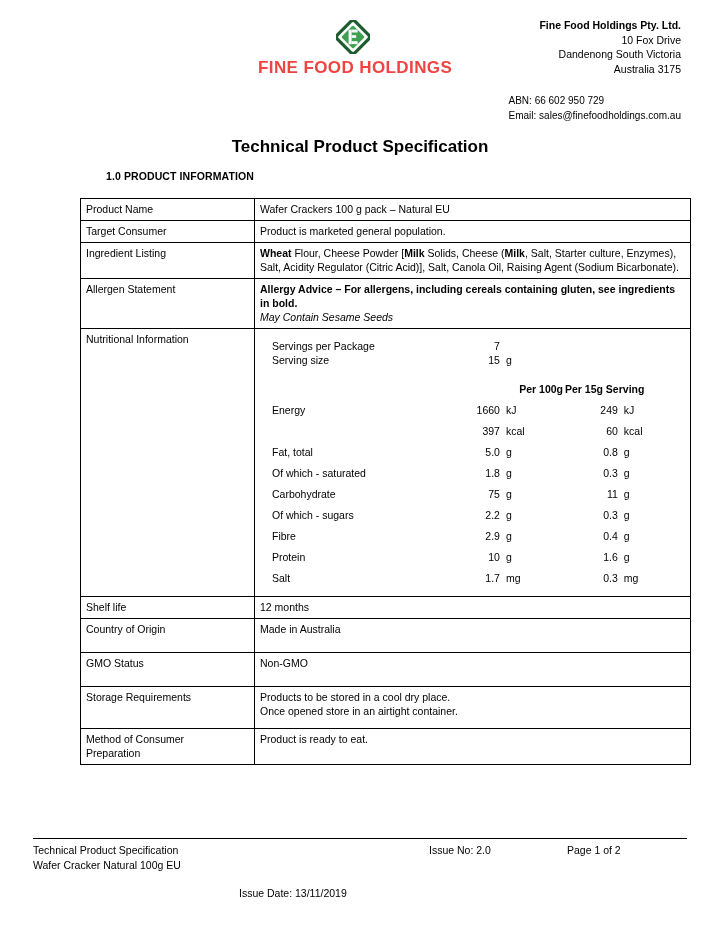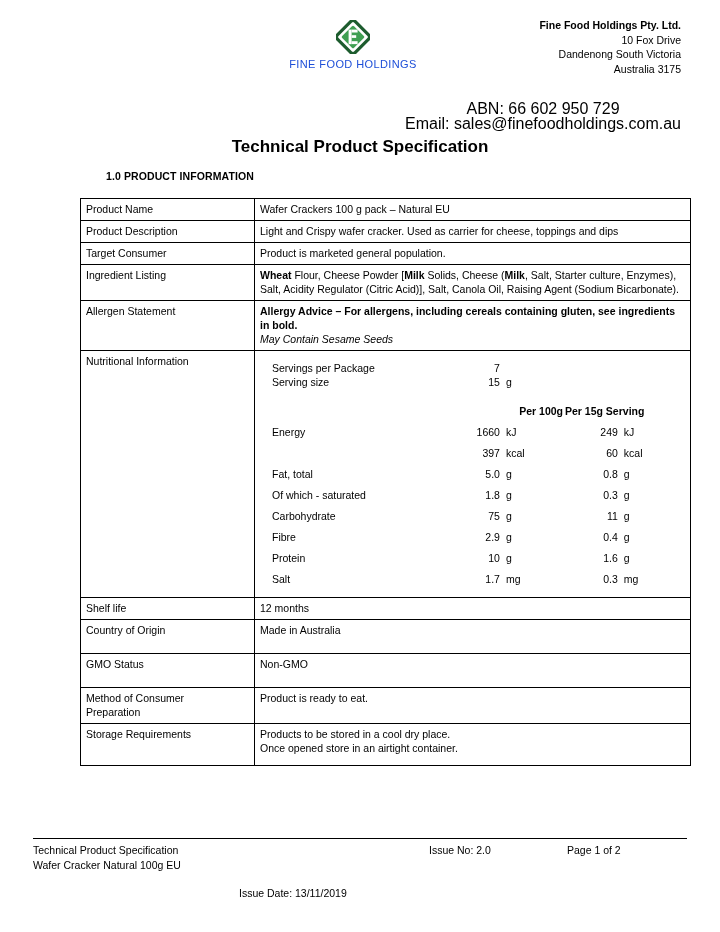--- a/index.html
+++ b/index.html
@@ -35,45 +35,45 @@
     text-align: center;
   }
   .logo-mark {
     width: 34px;
     height: 34px;
     margin: 0 auto 4px auto;
     position: relative;
   }
   .logo-mark svg { display: block; }
   .brand-word {
-    font-size: 11px;
-    font-weight: normal;
+    font-size: 17px;
+    font-weight: bold;
     letter-spacing: 0.4px;
-    color: #1d4ed8;
+    color: #ef4444;
     white-space: nowrap;
   }
   .company-block {
     position: absolute;
     right: 39px;
     top: 0px;
     text-align: right;
     font-size: 10.5px;
     line-height: 14.6px;
     color: #000;
   }
   .company-name {
     font-weight: bold;
     font-size: 10.5px;
   }
   .contact-block {
     position: absolute;
     right: 39px;
-    top: 84px;
-    text-align: center;
-    font-size: 16px;
+    top: 76px;
+    text-align: left;
+    font-size: 10px;
     line-height: 14.6px;
   }
 
   
   .doc-title {
     position: absolute;
     left: 0;
     top: 137px;
     width: 720px;
     text-align: center;
@@ -204,24 +204,20 @@
   <div class="section-heading">1.0 PRODUCT INFORMATION</div>
 
   <table class="spec-table">
     <tbody>
 
       <tr>
         <td class="col-label">Product Name</td>
         <td class="col-value v-pad">Wafer Crackers 100 g pack – Natural EU</td>
       </tr>
 
-      <tr>
-        <td class="col-label">Product Description</td>
-        <td class="col-value v-pad">Light and Crispy wafer cracker. Used as carrier for cheese, toppings and dips</td>
-      </tr>
 
       <tr>
         <td class="col-label">Target Consumer</td>
         <td class="col-value">Product is marketed general population.</td>
       </tr>
 
       <tr>
         <td class="col-label">Ingredient Listing</td>
         <td class="col-value"><b>Wheat</b><span> Flour, Cheese Powder [</span><b>Milk</b><span> Solids, Cheese (</span><b>Milk</b><span>, Salt, Starter culture, Enzymes), Salt, Acidity Regulator (Citric Acid)], Salt, Canola Oil, Raising Agent (Sodium Bicarbonate).</span></td>
       </tr>
@@ -292,20 +288,27 @@
                   <td class="nut-u2">g</td>
                 </tr>
                 <tr class="nut-row-h">
                   <td class="nut-name">Carbohydrate</td>
                   <td class="nut-v1">75</td>
                   <td class="nut-u1">g</td>
                   <td class="nut-v2">11</td>
                   <td class="nut-u2">g</td>
                 </tr>
                 <tr class="nut-row-h">
+                  <td class="nut-name">Of which - sugars</td>
+                  <td class="nut-v1">2.2</td>
+                  <td class="nut-u1">g</td>
+                  <td class="nut-v2">0.3</td>
+                  <td class="nut-u2">g</td>
+                </tr>
+                <tr class="nut-row-h">
                   <td class="nut-name">Fibre</td>
                   <td class="nut-v1">2.9</td>
                   <td class="nut-u1">g</td>
                   <td class="nut-v2">0.4</td>
                   <td class="nut-u2">g</td>
                 </tr>
                 <tr class="nut-row-h">
                   <td class="nut-name">Protein</td>
                   <td class="nut-v1">10</td>
                   <td class="nut-u1">g</td>
@@ -333,33 +336,33 @@
         <td class="col-label" style="height:26px;">Country of Origin</td>
         <td class="col-value">Made in Australia</td>
       </tr>
 
       <tr>
         <td class="col-label" style="height:26px;">GMO Status</td>
         <td class="col-value">Non-GMO</td>
       </tr>
 
       <tr>
+        <td class="col-label" style="height:34px;">Storage Requirements</td>
+        <td class="col-value">
+          <div>Products to be stored in a cool dry place.</div>
+          <div>Once opened store in an airtight container.</div>
+        </td>
+      </tr>
+
+      <tr>
         <td class="col-label" style="height:26px;">
           <div>Method of Consumer</div>
           <div>Preparation</div>
         </td>
         <td class="col-value">Product is ready to eat.</td>
-      </tr>
-
-      <tr>
-        <td class="col-label" style="height:34px;">Storage Requirements</td>
-        <td class="col-value">
-          <div>Products to be stored in a cool dry place.</div>
-          <div>Once opened store in an airtight container.</div>
-        </td>
       </tr>
 
     </tbody>
   </table>
 
   <div class="footer-rule"></div>
   <div class="footer">
     <div class="footer-row">
       <span class="f-c1">Technical Product Specification</span>
       <span class="f-c2">Issue Date: 13/11/2019</span>

